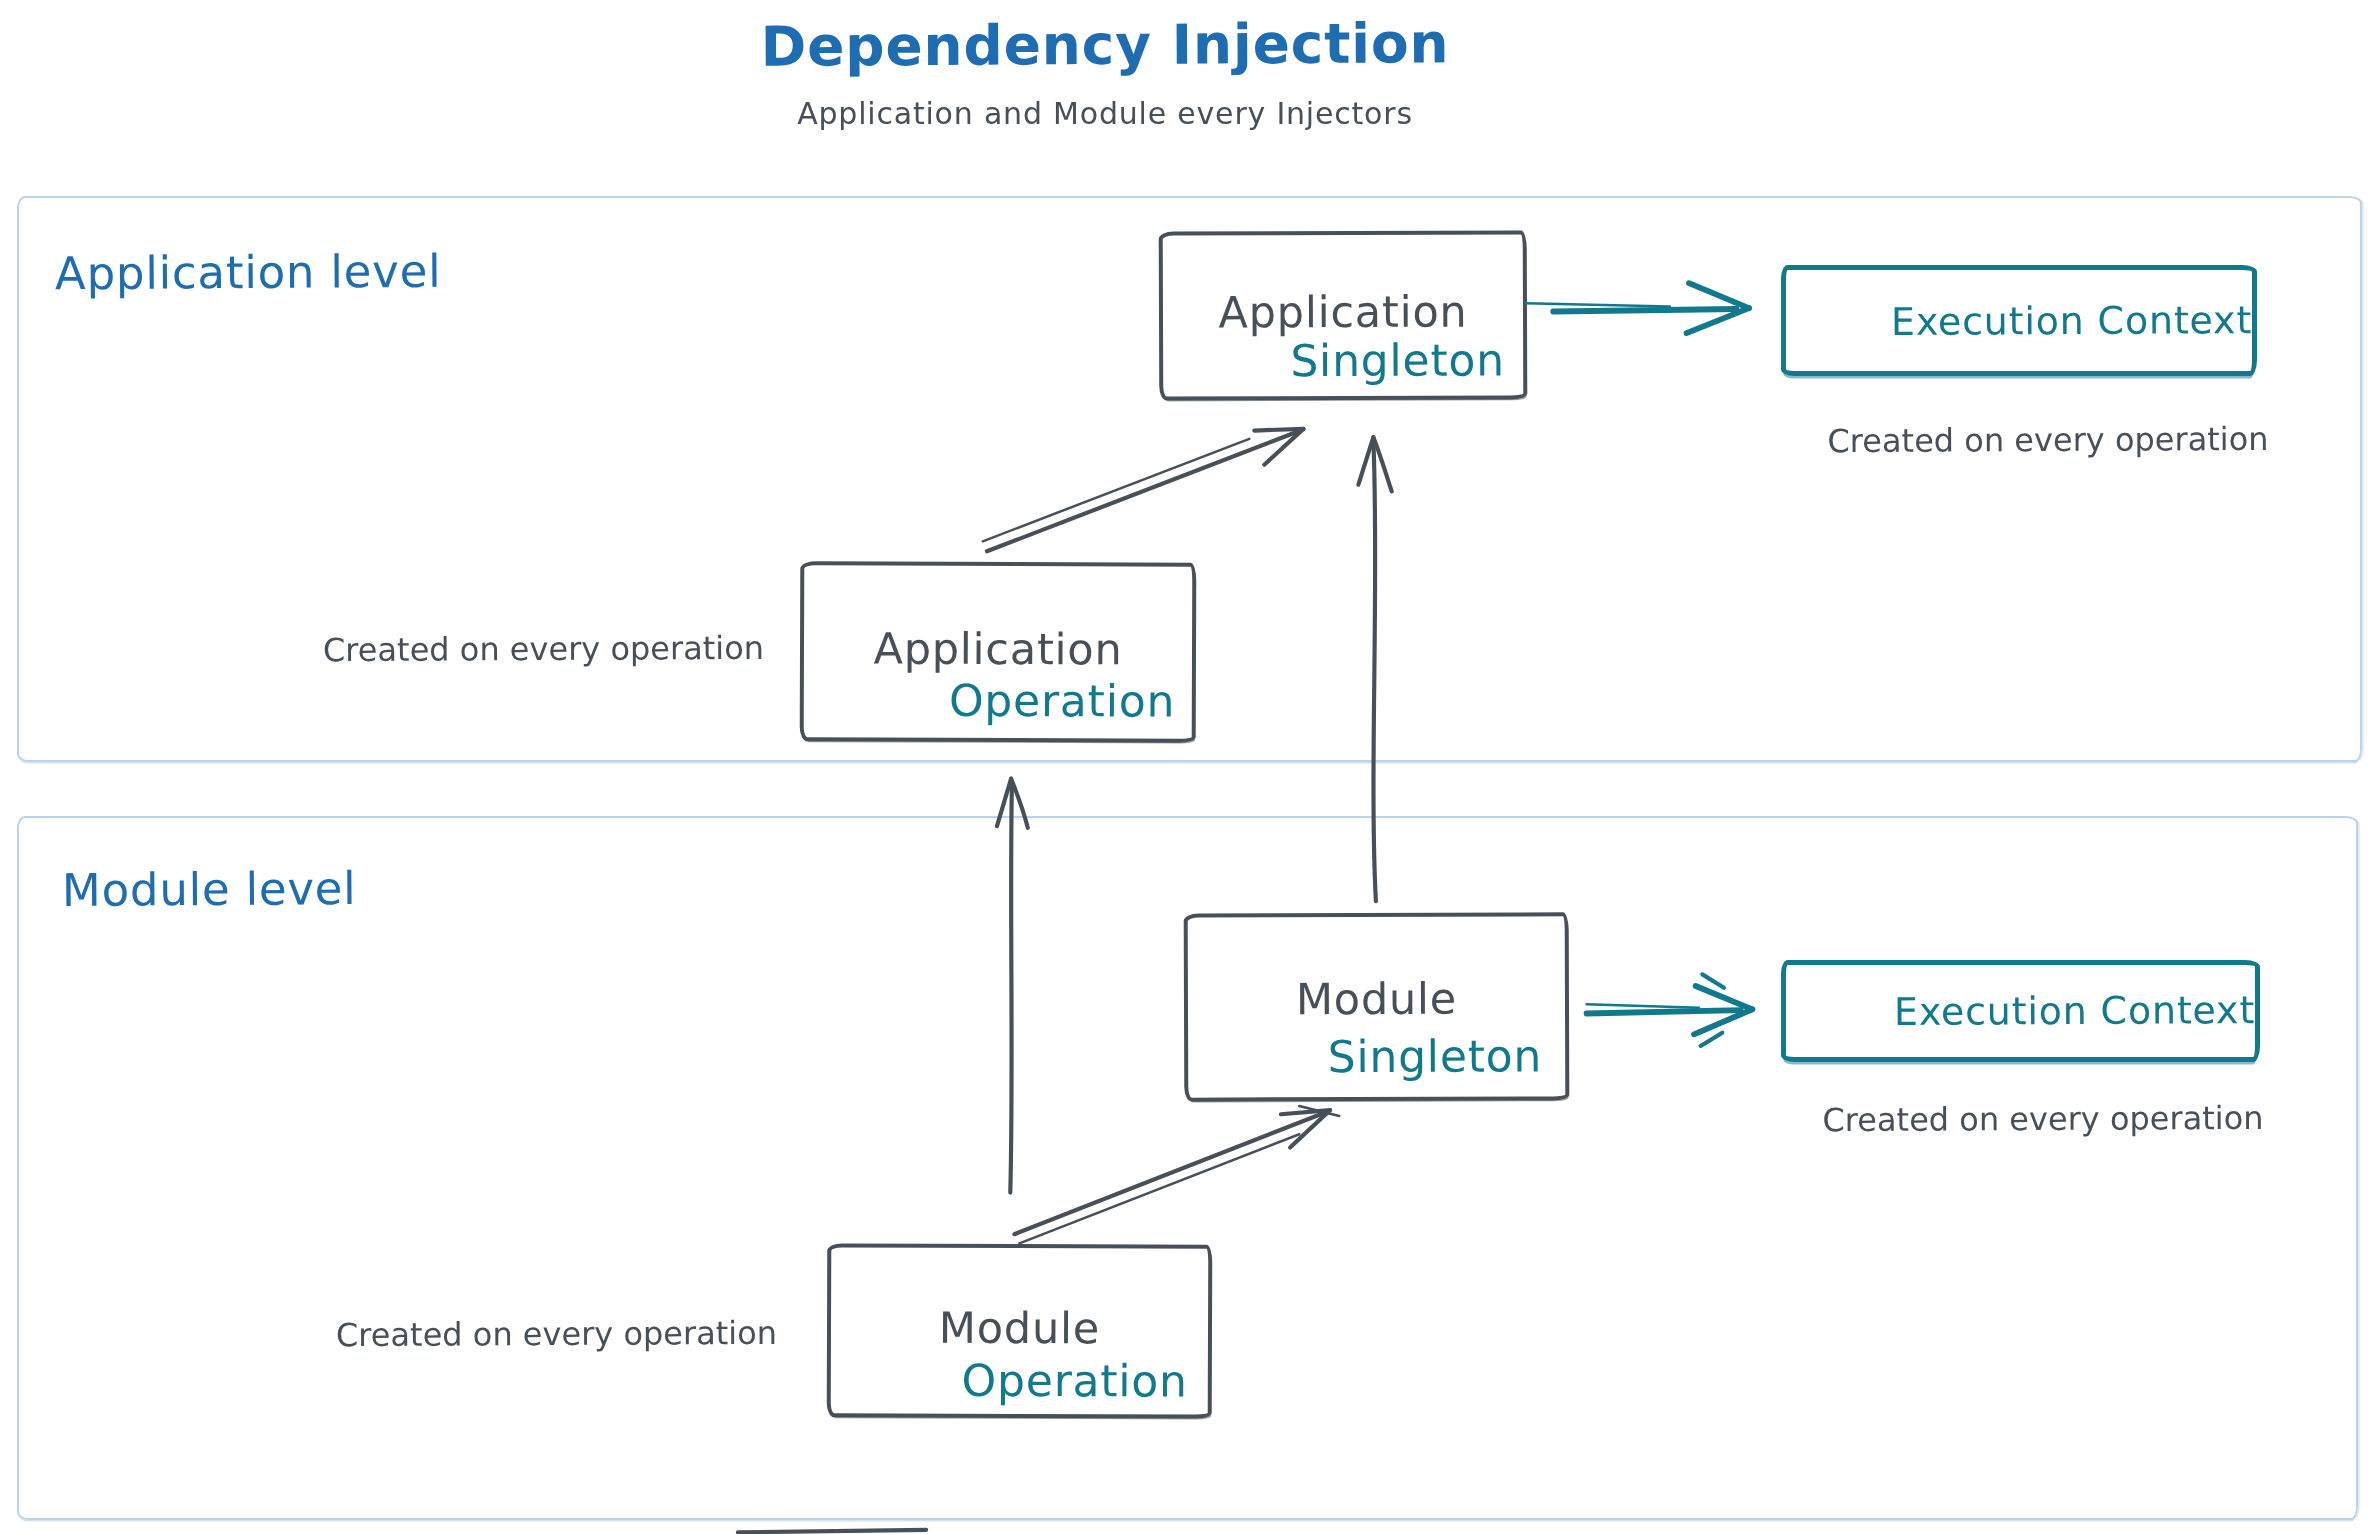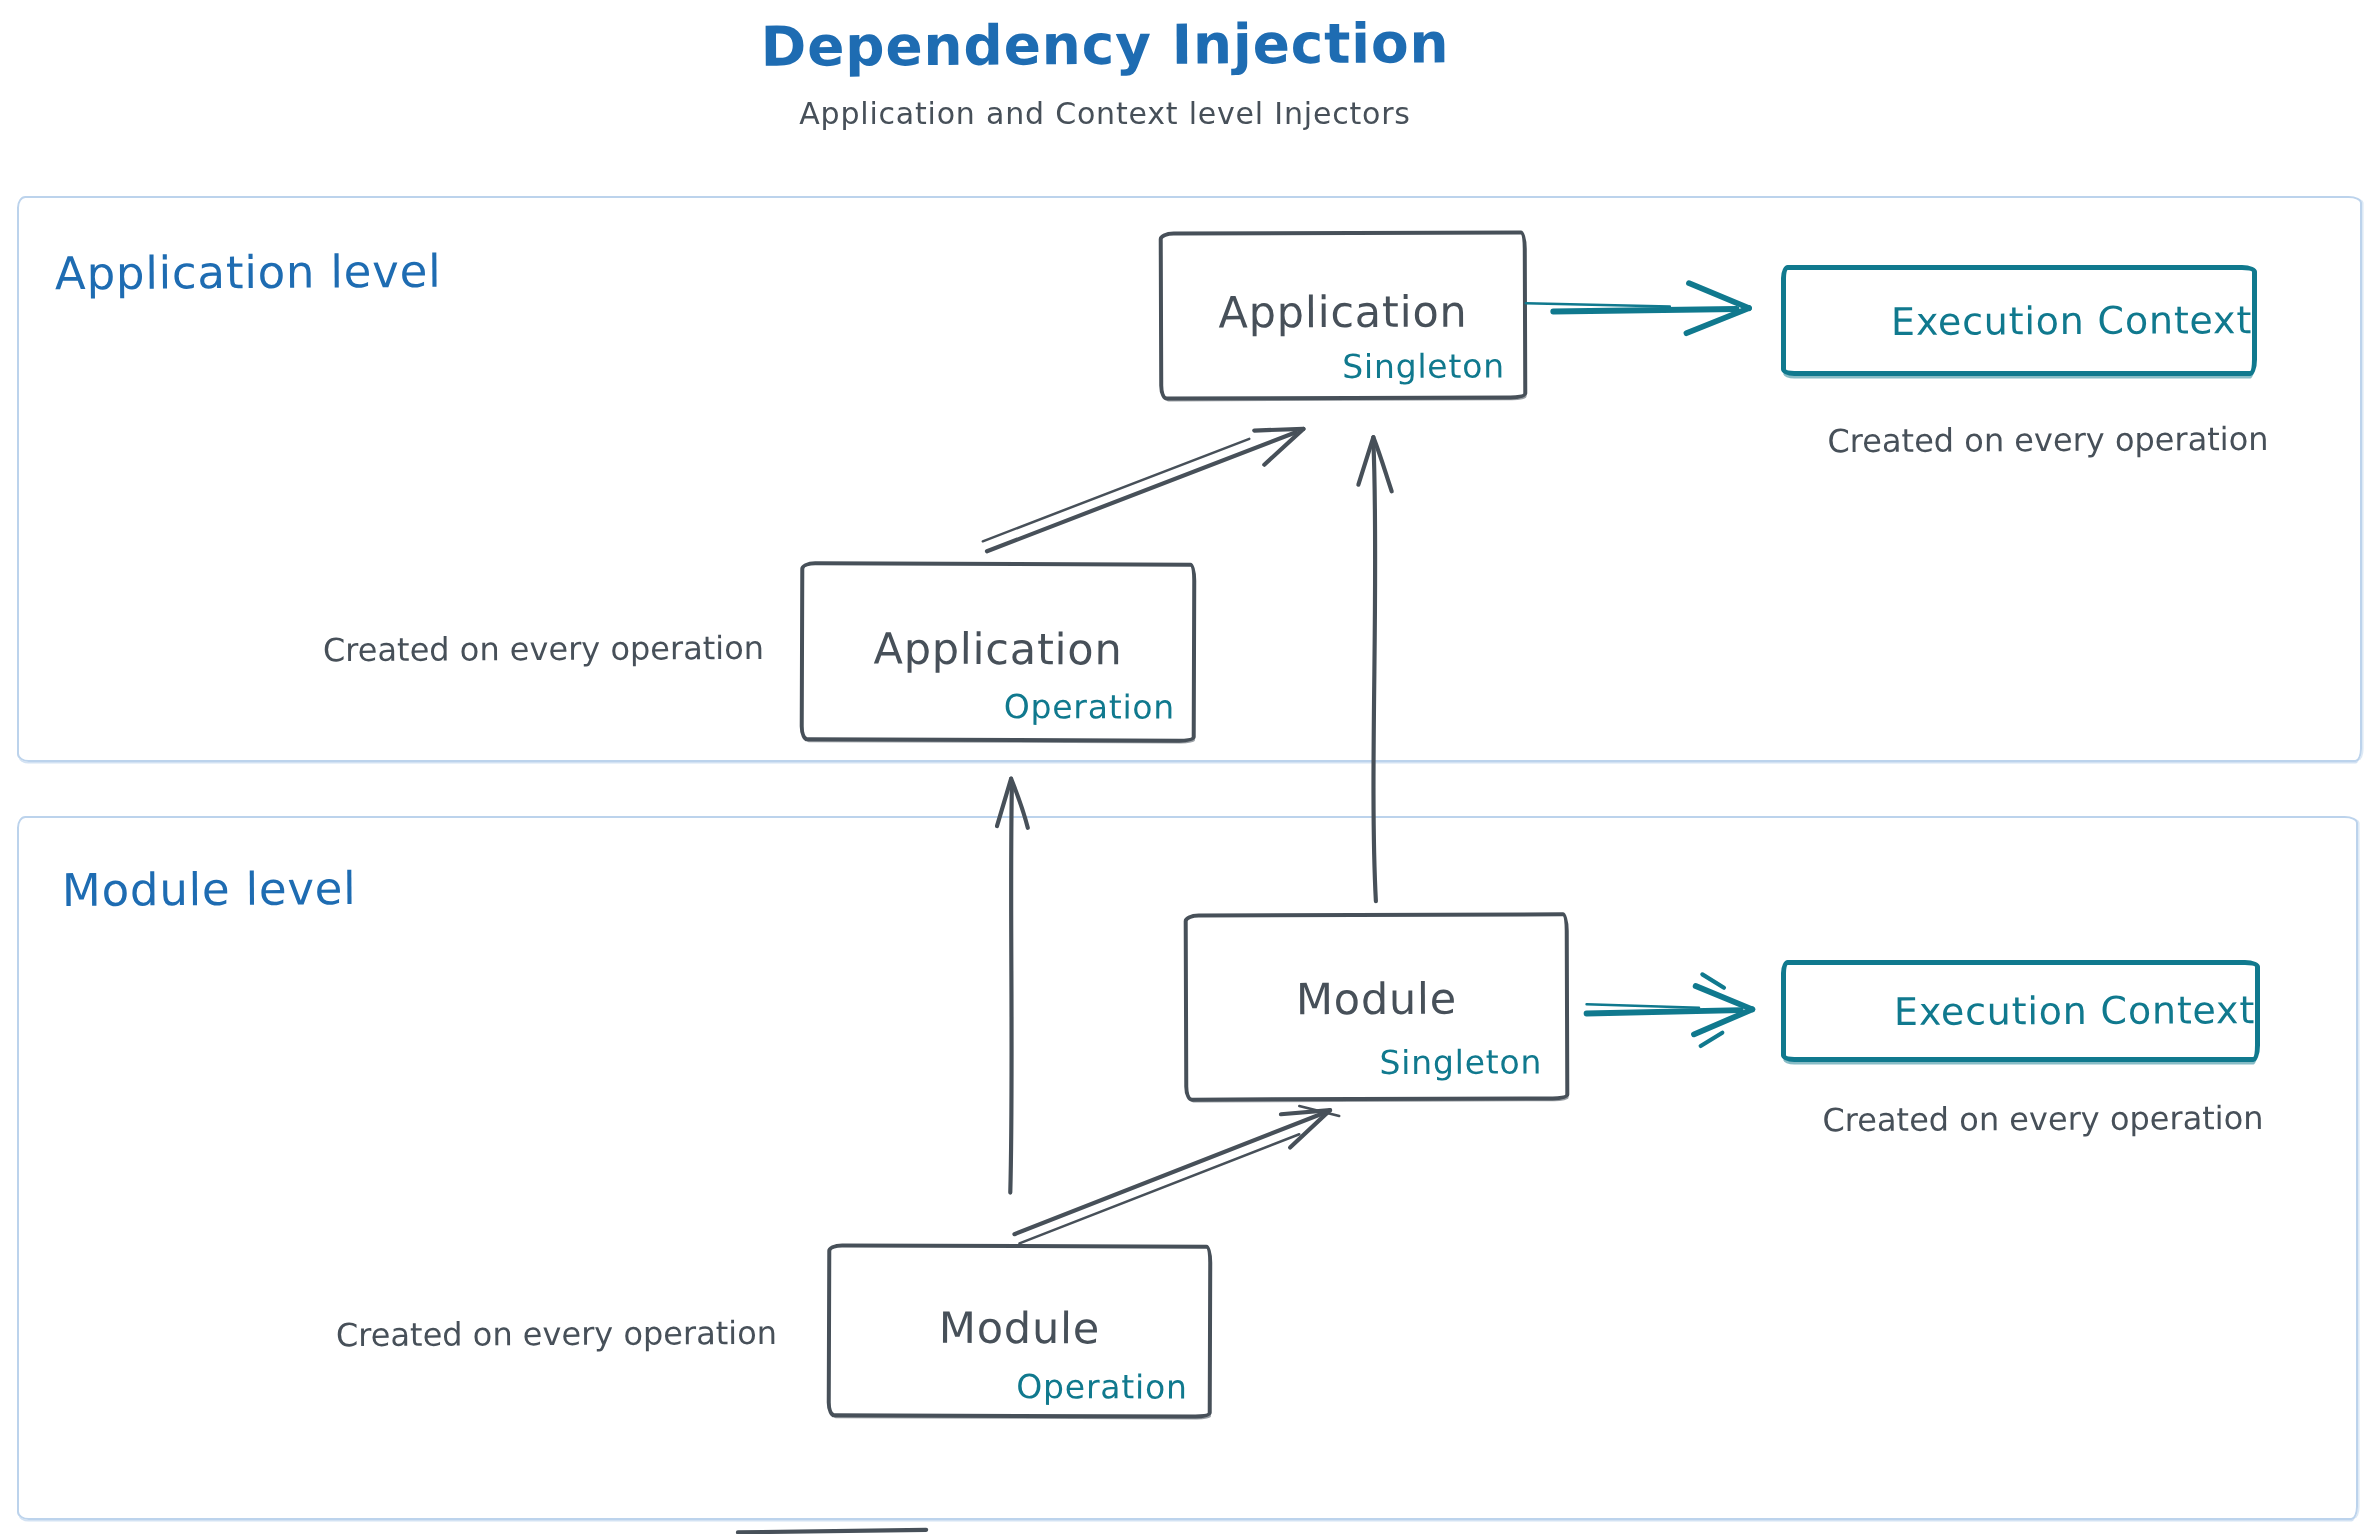--- a/index.html
+++ b/index.html
@@ -44,21 +44,21 @@
     position:absolute;background:#fff;
     border:4.2px solid var(--slate);
     border-radius:15px 5.8px 16.7px 7.5px / 7.5px 18.3px 5.8px 15px;
     box-shadow:1.7px 3.3px 0 -2.5px rgba(71,80,89,.55);
   }
   .node-title{
     position:absolute;left:0;right:0;text-align:center;
     font-size:43px;color:var(--slate);letter-spacing:0.8px;white-space:nowrap;
   }
   .tag{
-    position:absolute;font-size:33px;color:var(--teal);letter-spacing:0.8px;white-space:nowrap;text-align:center;
+    position:absolute;font-size:44px;color:var(--teal);letter-spacing:0.8px;white-space:nowrap;text-align:center;
   }
   
   .ec{
     position:absolute;background:#fff;
     border:5px solid var(--teal);
     border-radius:6.7px 15px 6.7px 13.3px / 13.3px 6.7px 16.7px 6.7px;
     box-shadow:0 5px 0 -2.5px rgba(16,121,142,.5);
     display:flex;align-items:center;justify-content:flex-end;
   }
   .ec-title{font-size:38px;color:var(--teal);letter-spacing:0.8px;white-space:nowrap;transform:rotate(-0.3deg);}
@@ -73,21 +73,21 @@
   .stroke-teal{stroke:var(--teal);fill:none;stroke-linecap:round;stroke-linejoin:round;}
   .w5{stroke-width:5px;} .w6{stroke-width:7px;} .w3{stroke-width:3px;}
 </style>
 </head>
 <body>
 
 <div class="page">
 
   <div class="header">
     <div class="title">Dependency Injection</div>
-    <div class="subtitle">Application and Context level Injectors</div>
+    <div class="subtitle">Application and Module every Injectors</div>
   </div>
 
   <div class="section section-app">
     <div class="section-label">Application level</div>
 
     <div class="node" style="left:1140px;top:33px;width:368px;height:169px;transform:rotate(-0.2deg);">
       <div class="node-title" style="top:52px;">Application</div>
       <div class="tag" style="right:18.3px;bottom:10px;">Singleton</div>
     </div>
 

